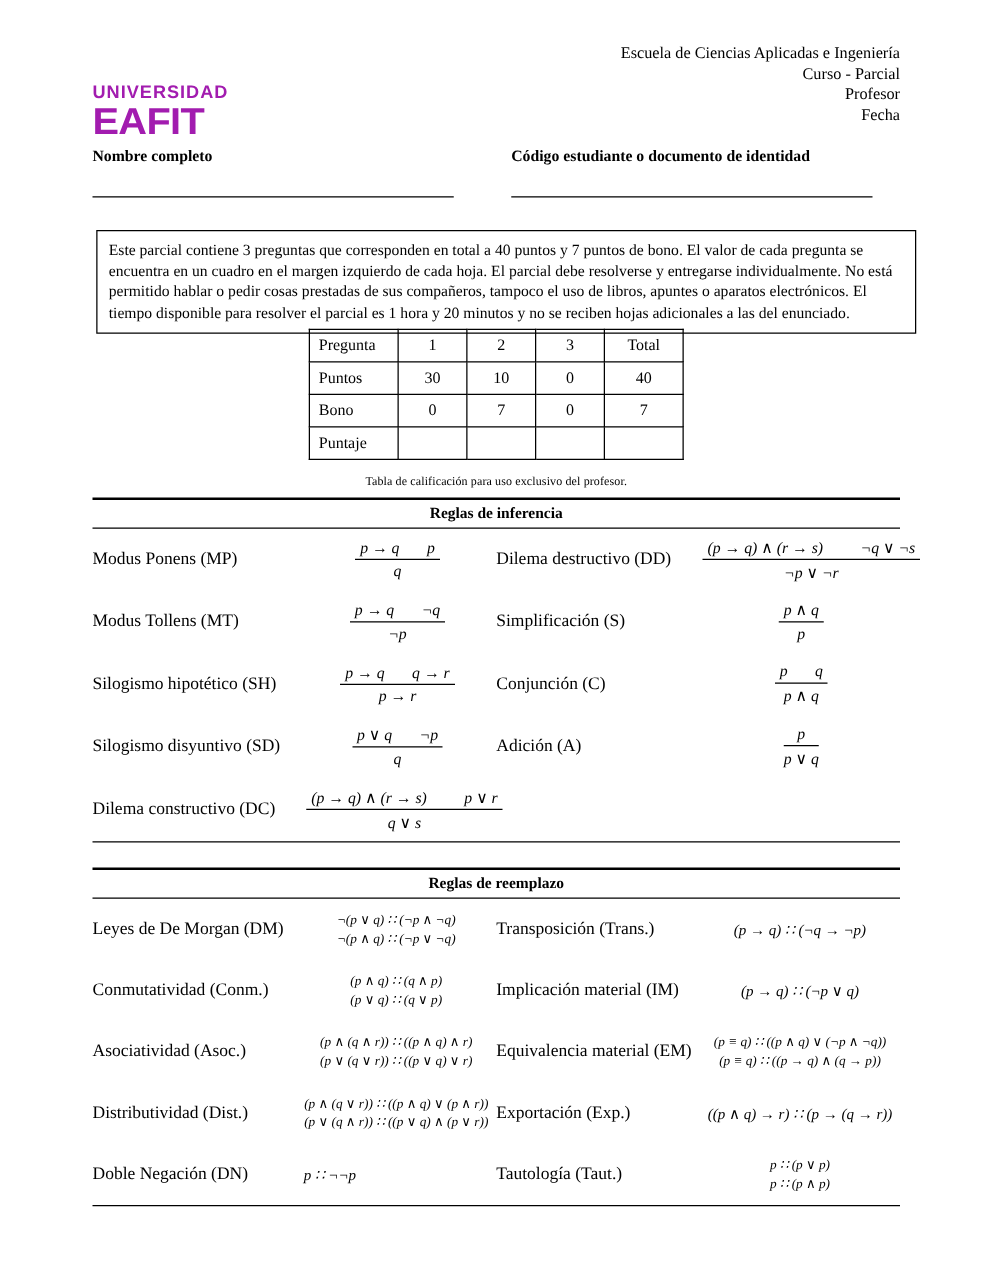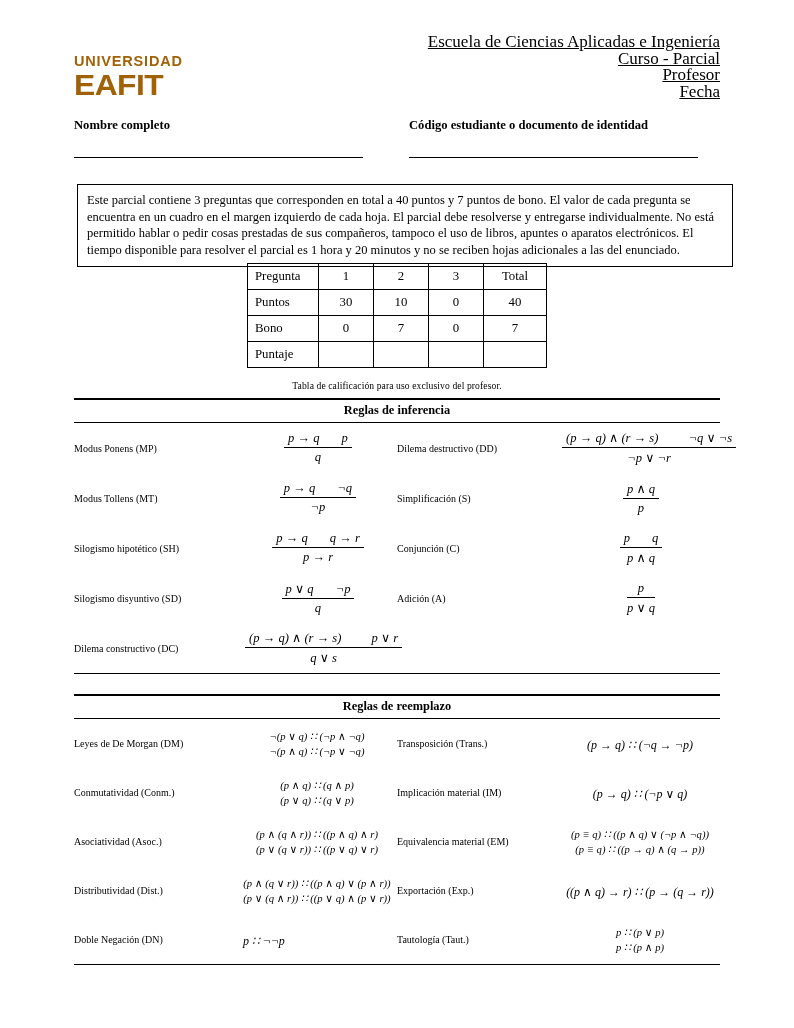--- a/index.html
+++ b/index.html
@@ -25,24 +25,24 @@
   
   .header {
     position: absolute;
     left: 0; right: 0;
     top: 34px;
     height: 76px;
   }
   .logo {
     position: absolute;
     left: 74px;
-    top: 20px;
+    top: 33px;
     font-family: "Liberation Sans", "DejaVu Sans", sans-serif;
     line-height: 1;
-    color: #a16207;
+    color: #a21caf;
   }
   .logo-top {
     font-size: 14.5px;
     font-weight: bold;
     letter-spacing: 0.8px;
     display: block;
   }
   .logo-main {
     font-size: 30px;
     font-weight: bold;
@@ -50,23 +50,22 @@
     display: block;
     margin-top: 1px;
     transform: scaleX(1.06);
     transform-origin: left center;
   }
   .header-right {
     position: absolute;
     right: 74px;
     top: 0;
     text-align: right;
-    font-size: 17px;
+    font-size: 13px;
     line-height: 16.6px;
-    text-decoration: underline;
   }
 
   
   .fields {
     position: absolute;
     left: 74px;
     right: 66px;
     top: 118px;
   }
   .fields-row {
@@ -168,21 +167,21 @@
     width: 100%;
     border-collapse: collapse;
     table-layout: fixed;
   }
   table.rules td {
     vertical-align: middle;
     padding: 0;
   }
   td.rname {
     width: 163px;
-    font-size: 10px;
+    font-size: 14px;
     padding-left: 3px;
   }
   td.rform {
     width: 160px;
     text-align: center;
   }
   #inference-block td.rname { width: 165px; }
   #inference-block td.rform { width: 158px; }
   #inference-block tr { height: 50px; }
   #replacement-block tr { height: 49px; }

